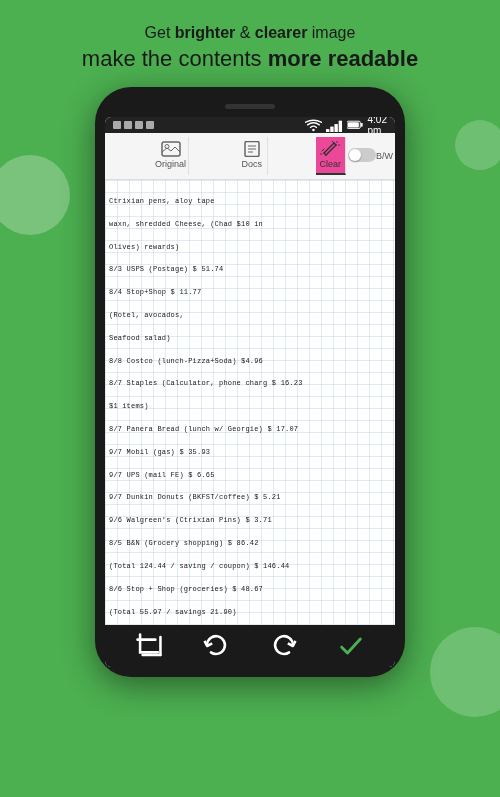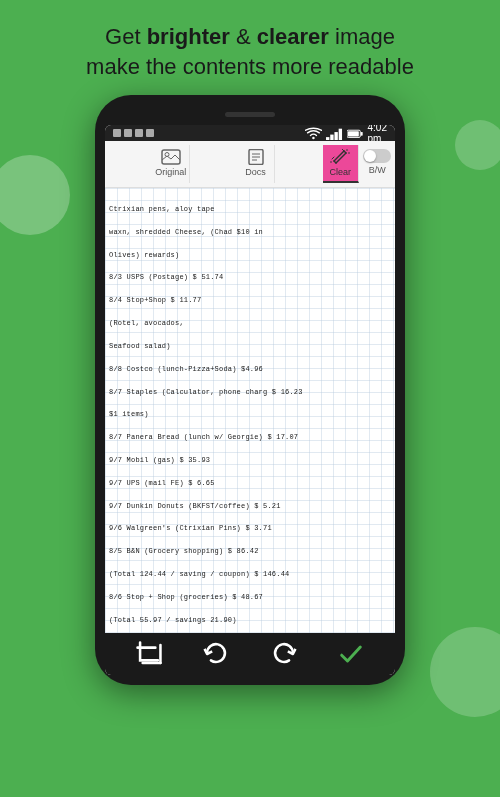--- a/index.html
+++ b/index.html
@@ -43,32 +43,32 @@
     }
 
     
     .header-text {
       text-align: center;
       padding: 22px 20px 14px;
       color: #1a1a1a;
       line-height: 1.35;
     }
     .header-text .line1 {
-      font-size: 22px;
+      font-size: 16px;
       font-weight: 400;
     }
     .header-text .line1 b {
       font-weight: 900;
     }
     .header-text .line2 {
       font-size: 22px;
       font-weight: 400;
     }
     .header-text .line2 b {
-      font-weight: 400;
+      font-weight: 700;
     }
 
     
     .phone-wrapper {
       display: flex;
       justify-content: center;
       align-items: center;
     }
 
     .phone {
@@ -167,21 +167,21 @@
       width: 20px;
       height: 16px;
       margin-bottom: 2px;
       display: flex;
       align-items: center;
       justify-content: center;
     }
     .toolbar-bw {
       flex: 1;
       display: flex;
-      flex-direction: column;
+      flex-direction: row;
       align-items: center;
       padding: 4px 2px;
       font-size: 9px;
       color: #555;
     }
     .toggle-switch {
       width: 28px;
       height: 14px;
       background: #ccc;
       border-radius: 7px;

